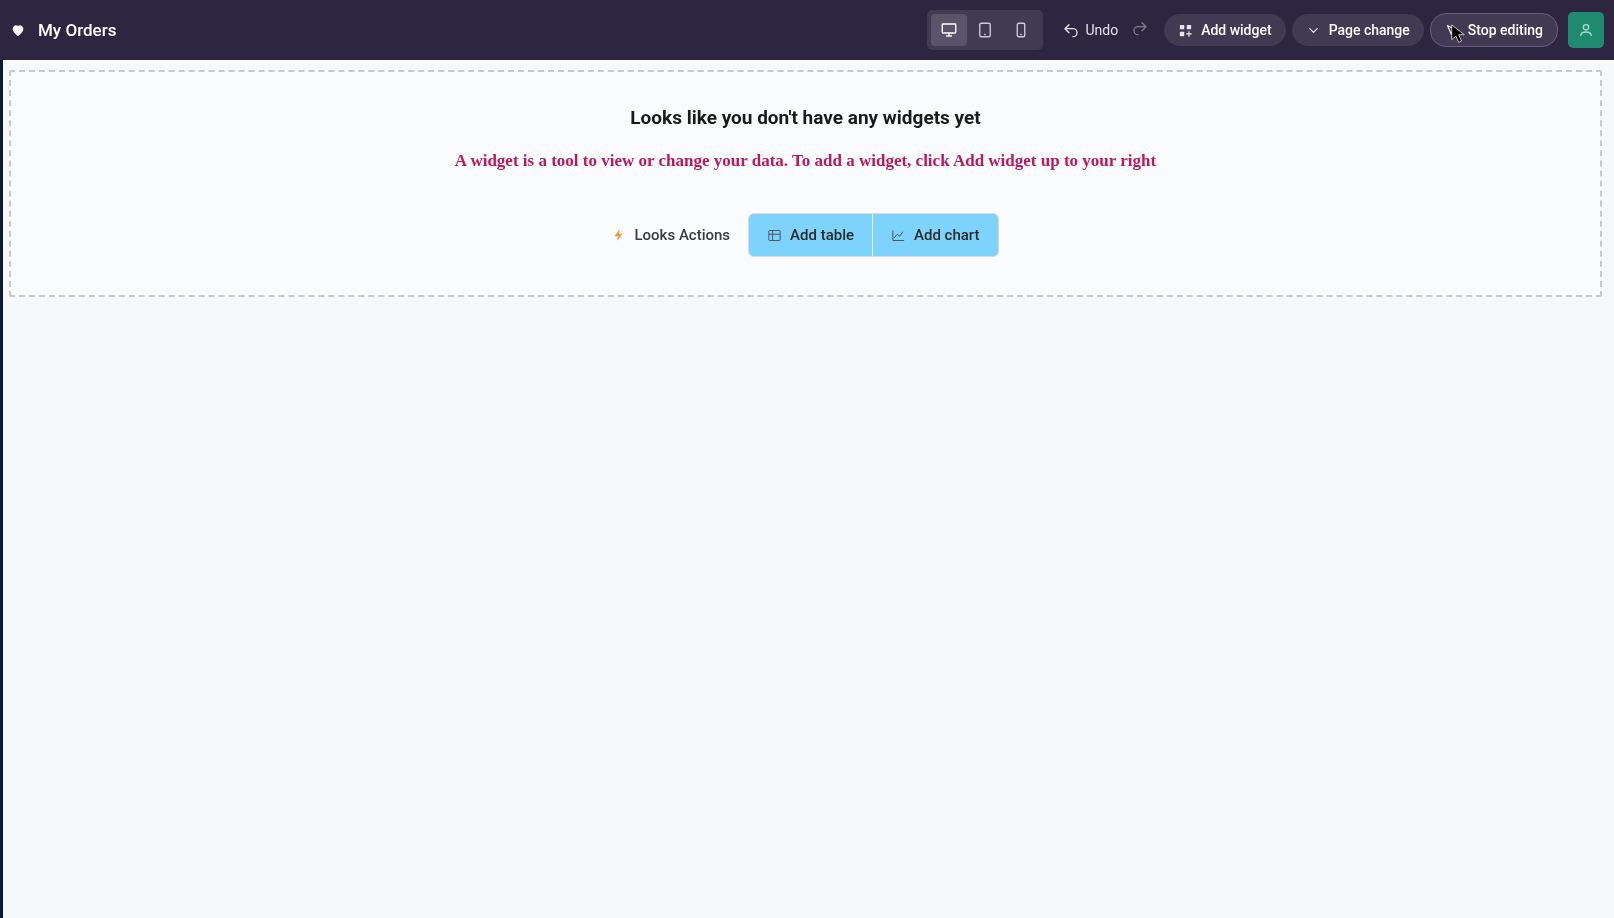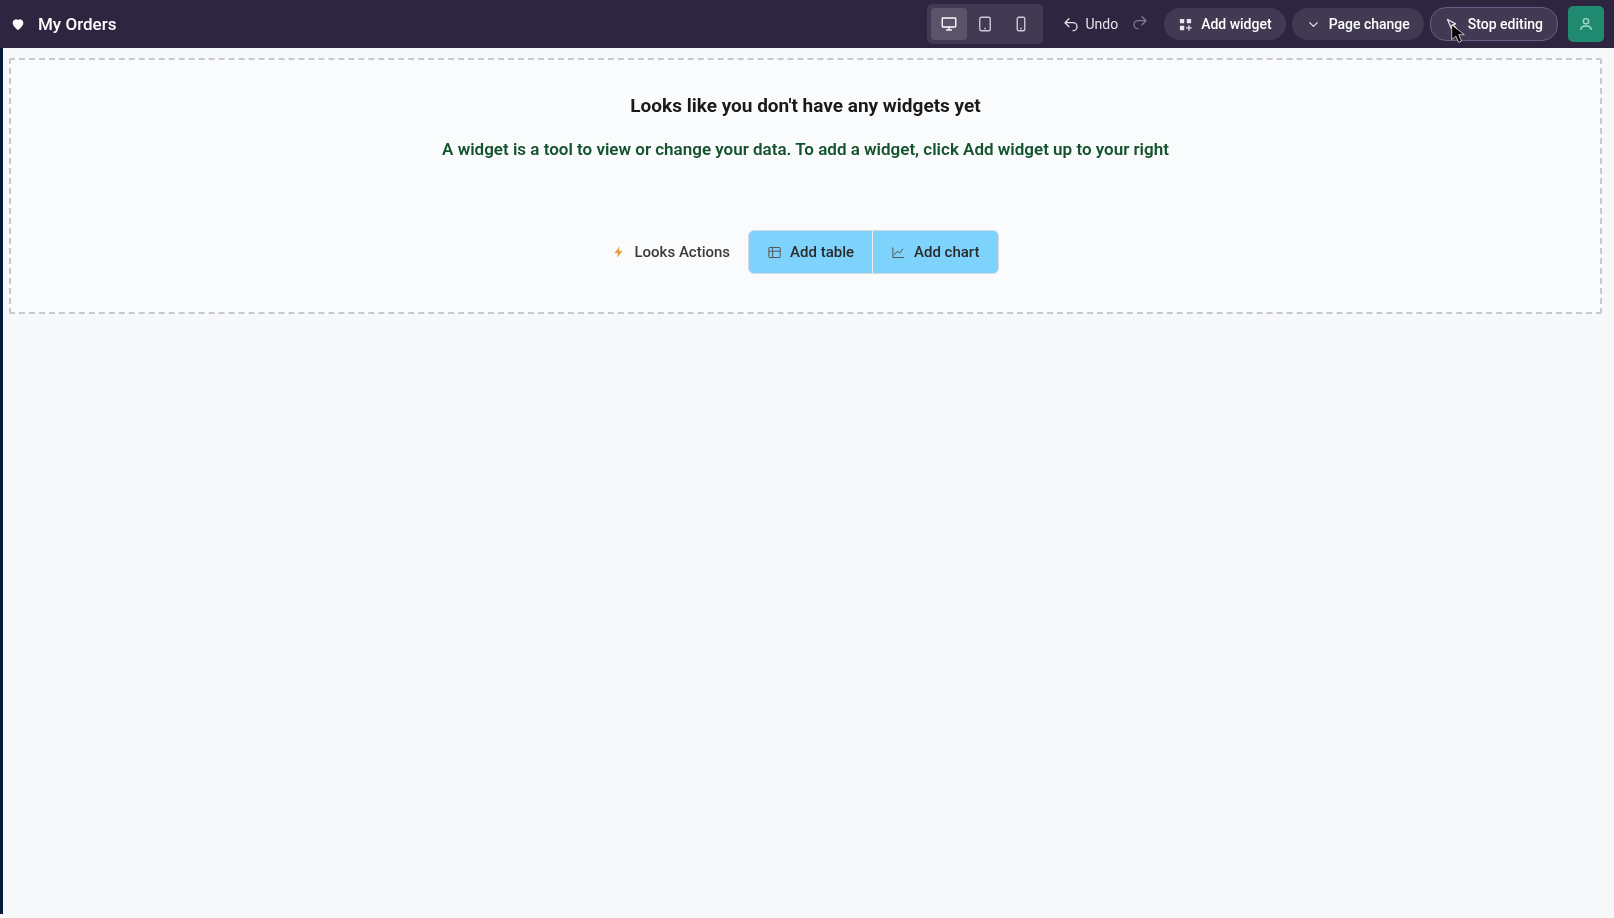--- a/index.html
+++ b/index.html
@@ -9,21 +9,21 @@
     }
     body {
       font-family: -apple-system, BlinkMacSystemFont, "Segoe UI", Roboto, Helvetica, Arial, sans-serif;
       background: #f7f8fa;
       width: 1614px;
       height: 918px;
       overflow: hidden;
     }
     .topbar {
       background: #2e2640;
-      height: 48px;
+      height: 60px;
       display: flex;
       align-items: center;
       justify-content: space-between;
       padding: 0 10px;
       color: #fff;
     }
     .topbar-left {
       display: flex;
       align-items: center;
       gap: 12px;
@@ -159,22 +159,23 @@
     }
     .empty-title {
       font-size: 19px;
       font-weight: 700;
       color: #1a1a1a;
       margin-bottom: 22px;
     }
     .empty-sub {
       font-size: 17px;
       font-weight: 600;
-      color: #14532d;
-      margin-bottom: 71px;
+      color: #be185d;
+      margin-bottom: 42px;
+      font-family: Liberation Serif, serif;
     }
     .actions-row {
       display: flex;
       align-items: center;
       justify-content: center;
       gap: 18px;
     }
     .quick-actions {
       display: flex;
       align-items: center;

